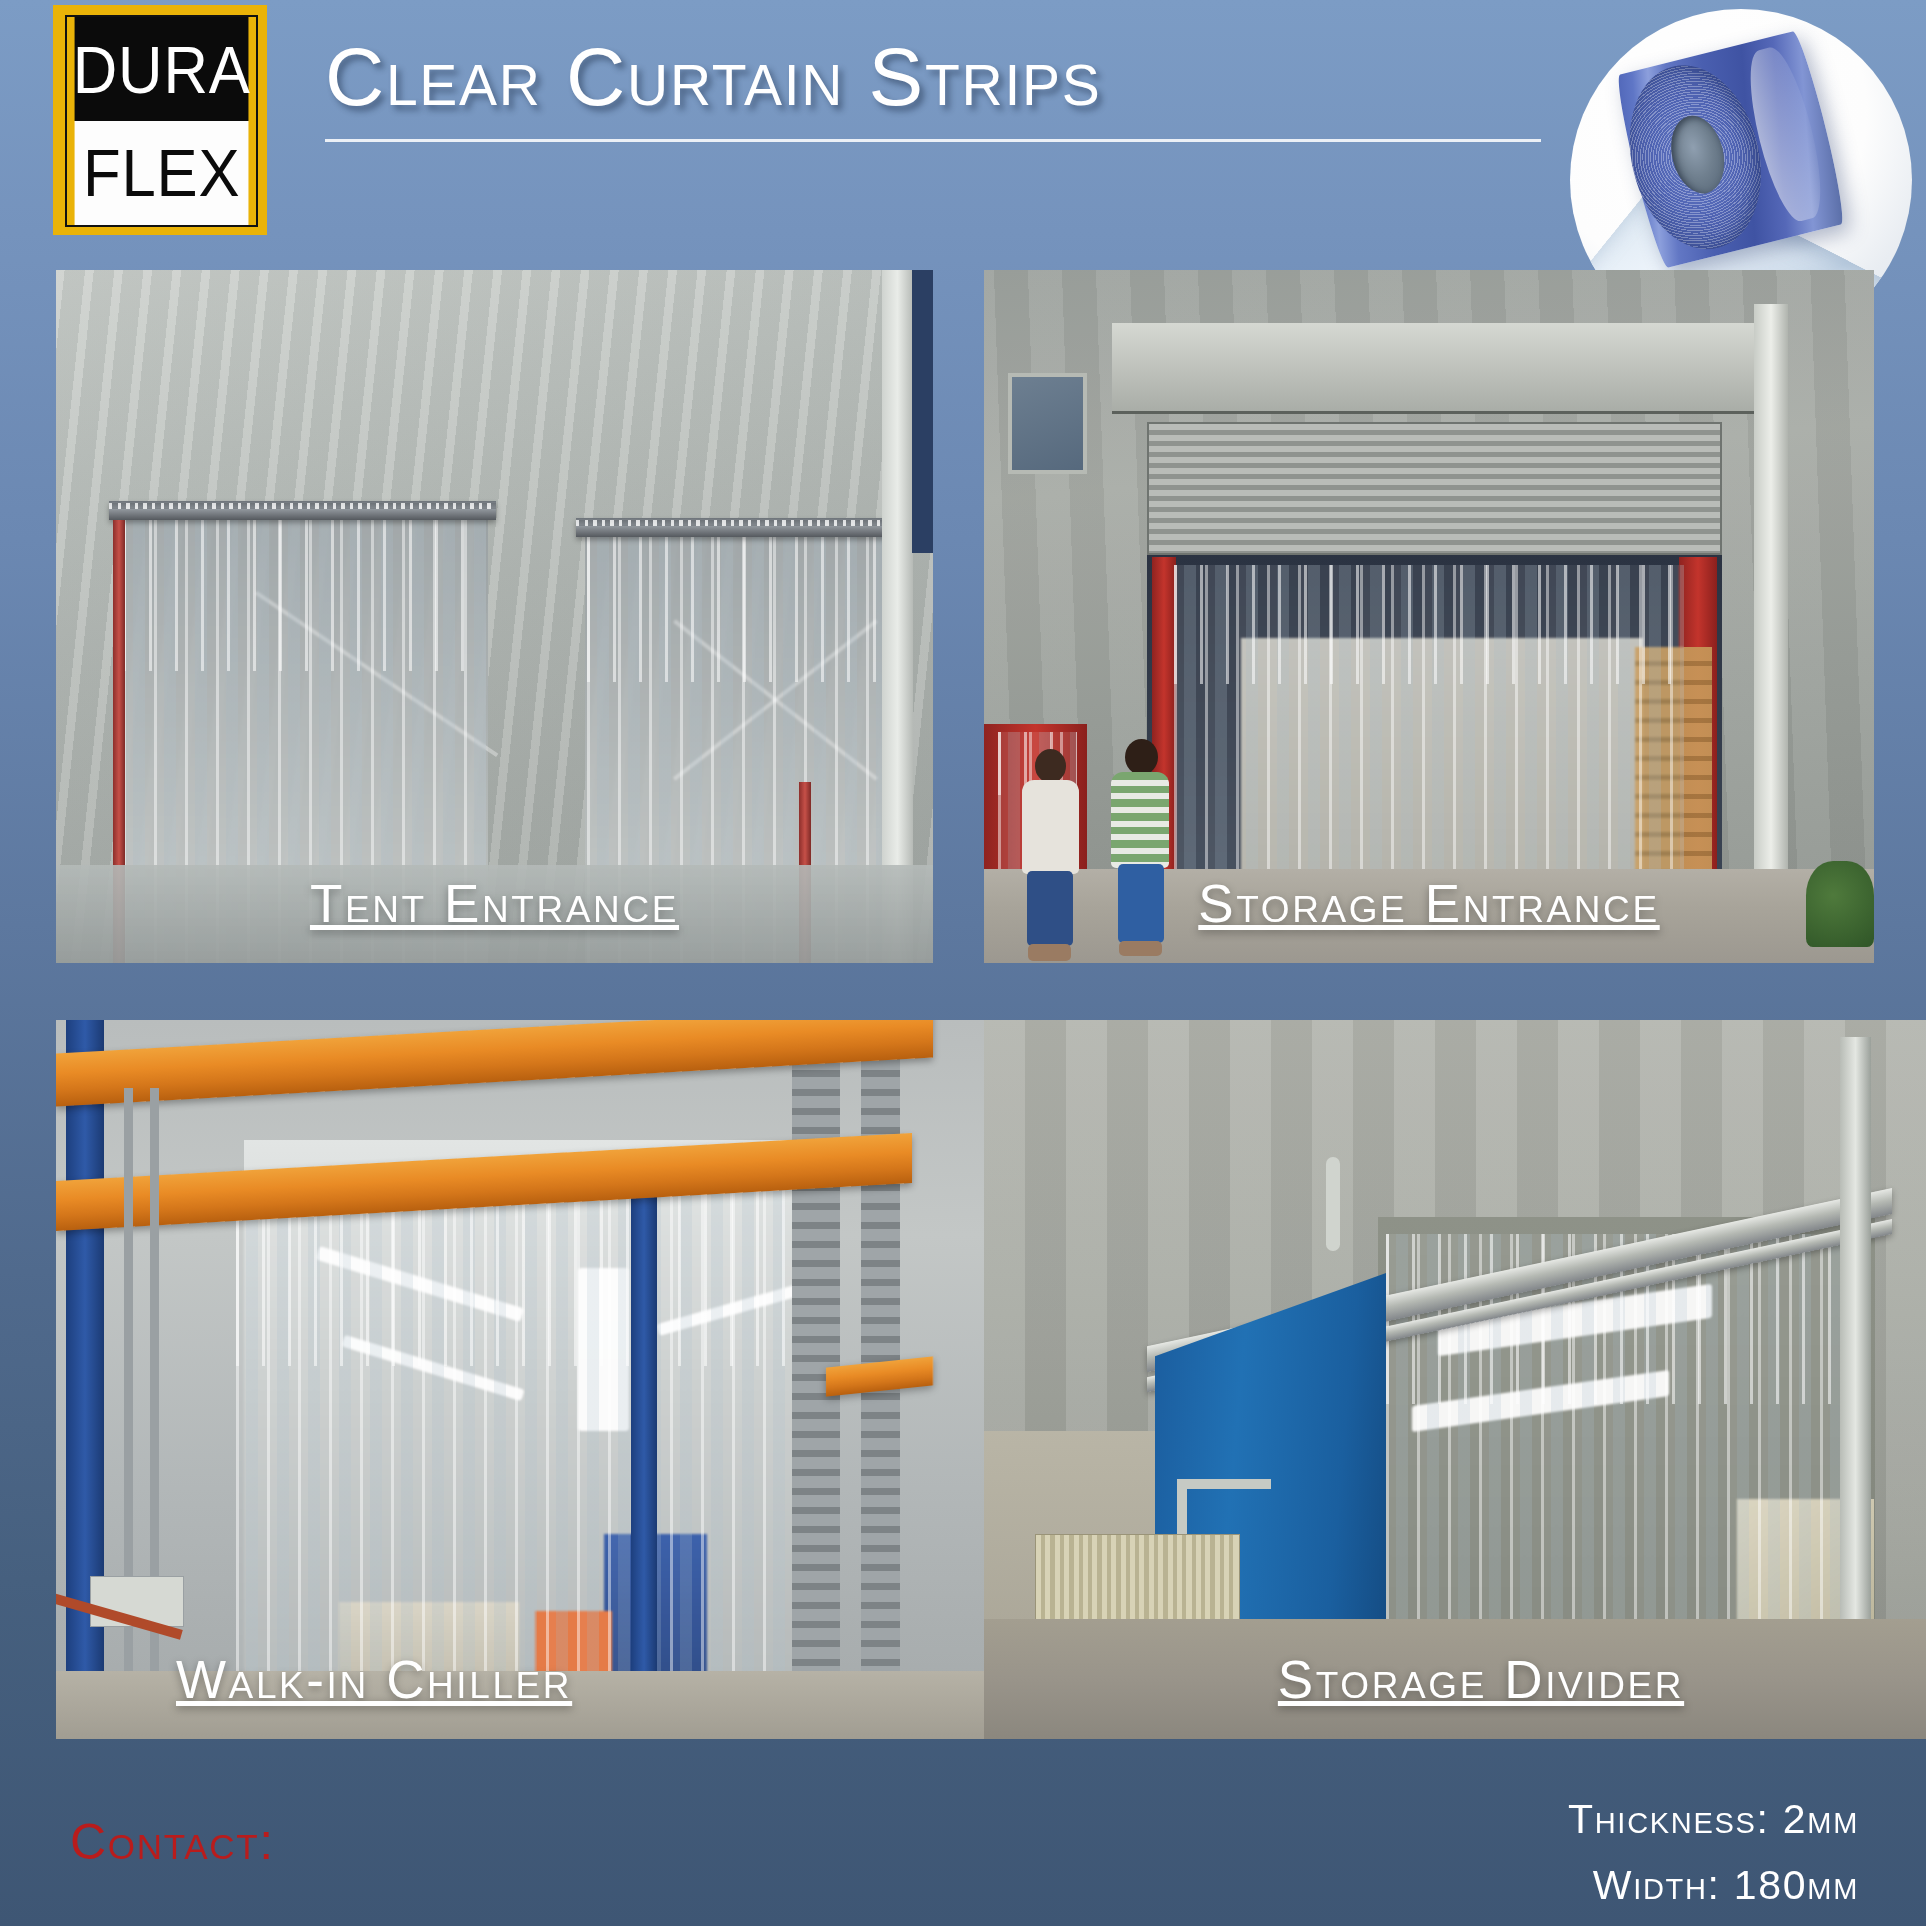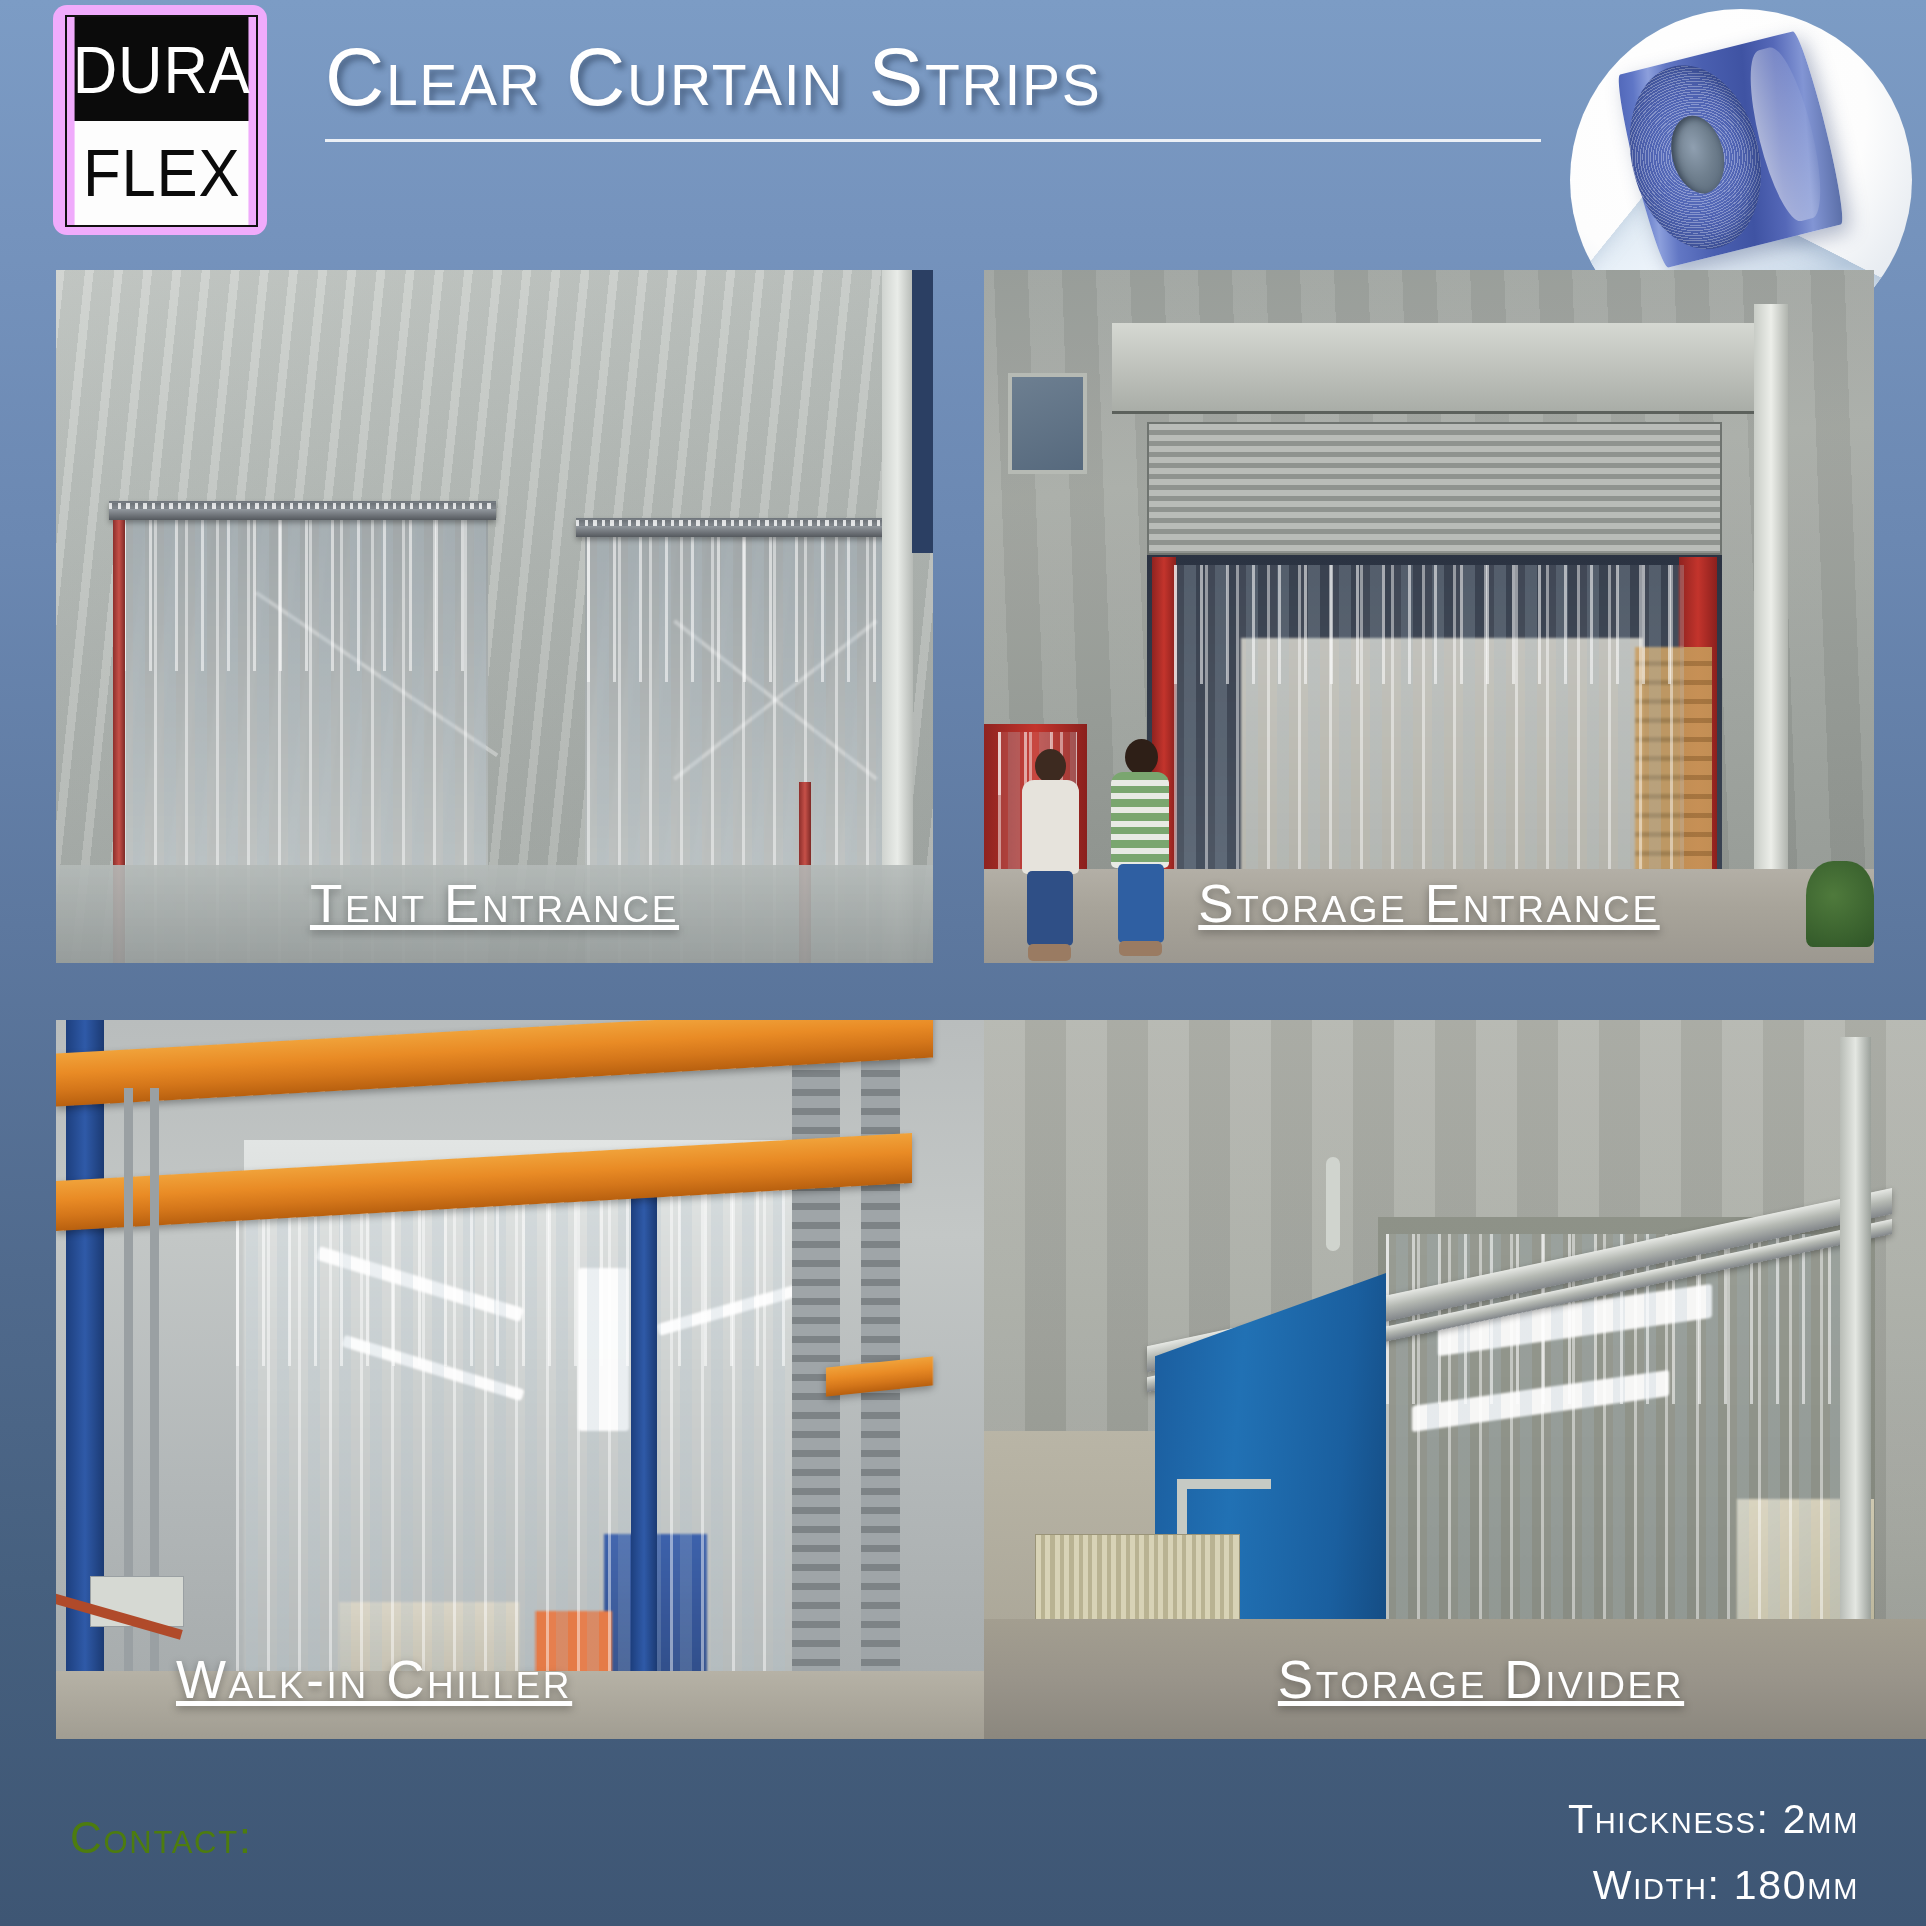--- a/index.html
+++ b/index.html
@@ -10,21 +10,21 @@
       #7c9cc5 0%, #7593bd 12%, #6b88b2 28%,
       #5d789f 48%, #506a8d 66%, #46607f 82%, #3e5674 100%);
     position:relative;
   }
 
   
   .header { position:absolute; left:0; top:0; width:1926px; height:257px; }
 
   .logo {
     position:absolute; left:53px; top:5.1px; width:214px; height:230px;
-    background:#f0abfc; padding:10.3px 8.6px 8.6px 12px;border-radius:14px;
+    background:#eab308; padding:10.3px 8.6px 8.6px 12px;
   }
   .logo-inner { width:100%; height:100%; border:2.6px solid #111; display:flex; flex-direction:column; }
   .logo-top {
     flex:1; background:#0b0b0b; color:#fff;
     display:flex; align-items:center; justify-content:center;
     font-size:67px; font-weight:400; letter-spacing:0.9px; line-height:1;
     font-family:"Liberation Sans Narrow","Liberation Sans",sans-serif;
     transform:scaleX(0.92);
   }
   .logo-bot {
@@ -256,21 +256,21 @@
   .pallet {
     position:absolute;
     background:repeating-linear-gradient(90deg,#d8d3b6 0 5.1px, #b9b392 5.1px 9.4px);
     border:1.7px solid #9a9478;
   }
   .box { position:absolute; background:linear-gradient(150deg,#f2efe6,#ddd9cc); border:0.9px solid #bdb9ac; }
 
   
   .contact {
     position:absolute; left:70px; top:1813px;
-    color:#4d7c0f; font-size:44px; font-variant:small-caps;
+    color:#b91c1c; font-size:50px; font-variant:small-caps;
     letter-spacing:1.7px; white-space:nowrap;
   }
   .specs {
     position:absolute; right:67px; top:1796px;
     text-align:right; color:#ffffff;
   }
   .spec-line {
     font-size:41px; font-variant:small-caps; letter-spacing:1.7px;
     white-space:nowrap; margin-bottom:19px;
   }

